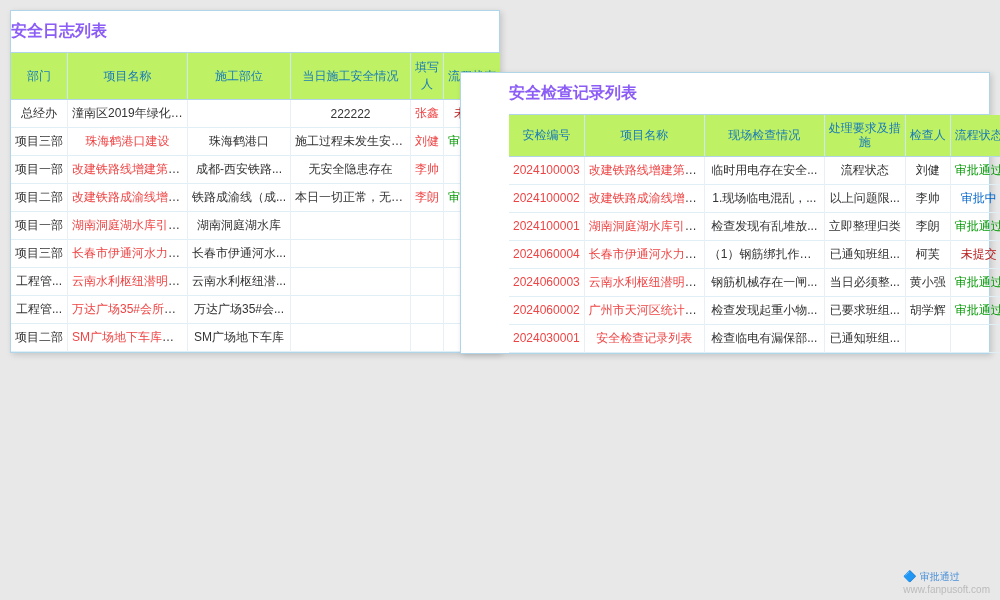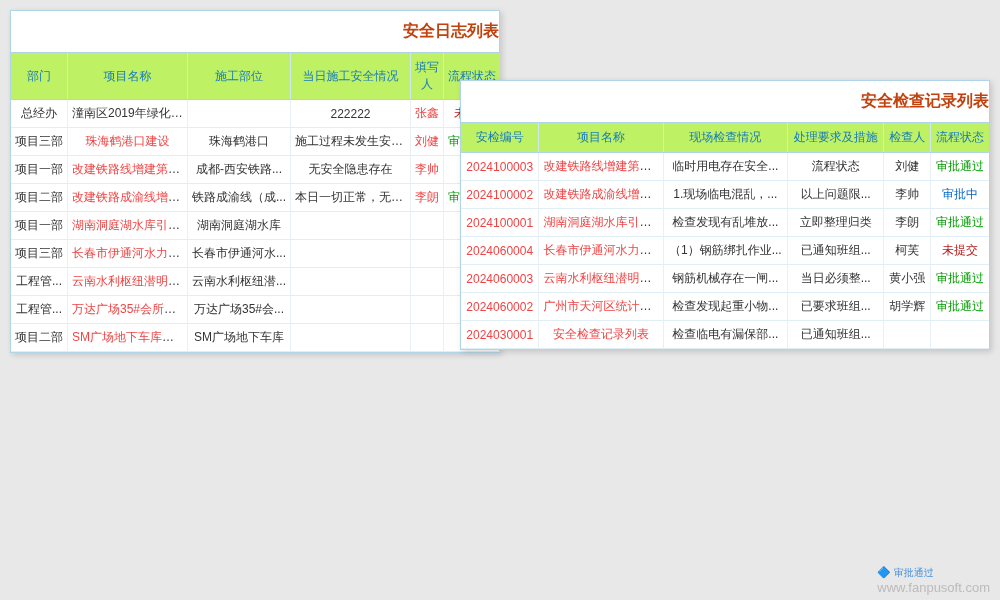--- a/index.html
+++ b/index.html
@@ -28,34 +28,35 @@
       left: 10px;
       width: 490px;
       background: #fff;
       border: 1px solid #b0d4e8;
       box-shadow: 2px 2px 6px rgba(0,0,0,0.15);
     }
 
     
     .right-panel {
       position: absolute;
-      top: 80px;
+      top: 72px;
       left: 460px;
       width: 530px;
       background: #fff;
       border: 1px solid #b0d4e8;
       box-shadow: 2px 2px 6px rgba(0,0,0,0.15);
+      padding-left: 48px;
     }
 
     .panel-title {
       background: #fff;
-      text-align: right;
+      text-align: left;
       font-size: 16px;
       font-weight: bold;
-      color: #c2410c;
+      color: #8b5cf6;
       padding: 10px 0;
       border-bottom: 1px solid #b0d4e8;
     }
 
     table {
       width: 100%;
       border-collapse: collapse;
     }
 
     thead tr {
@@ -281,16 +282,16 @@
           </tr>
         </tbody>
     </table>
   </div>
 
   <div class="watermark">
     <div>
       <span style="color:#4a90d9; font-size:11px;">🔷</span>
       <span style="color:#4a90d9;">审批通过</span>
     </div>
-    <div style="color:#bbb; font-size:13px;">www.fanpusoft.com</div>
+    <div style="color:#bbb; font-size:10px;">www.fanpusoft.com</div>
   </div>
 
 </div>
 
 </body></html>

